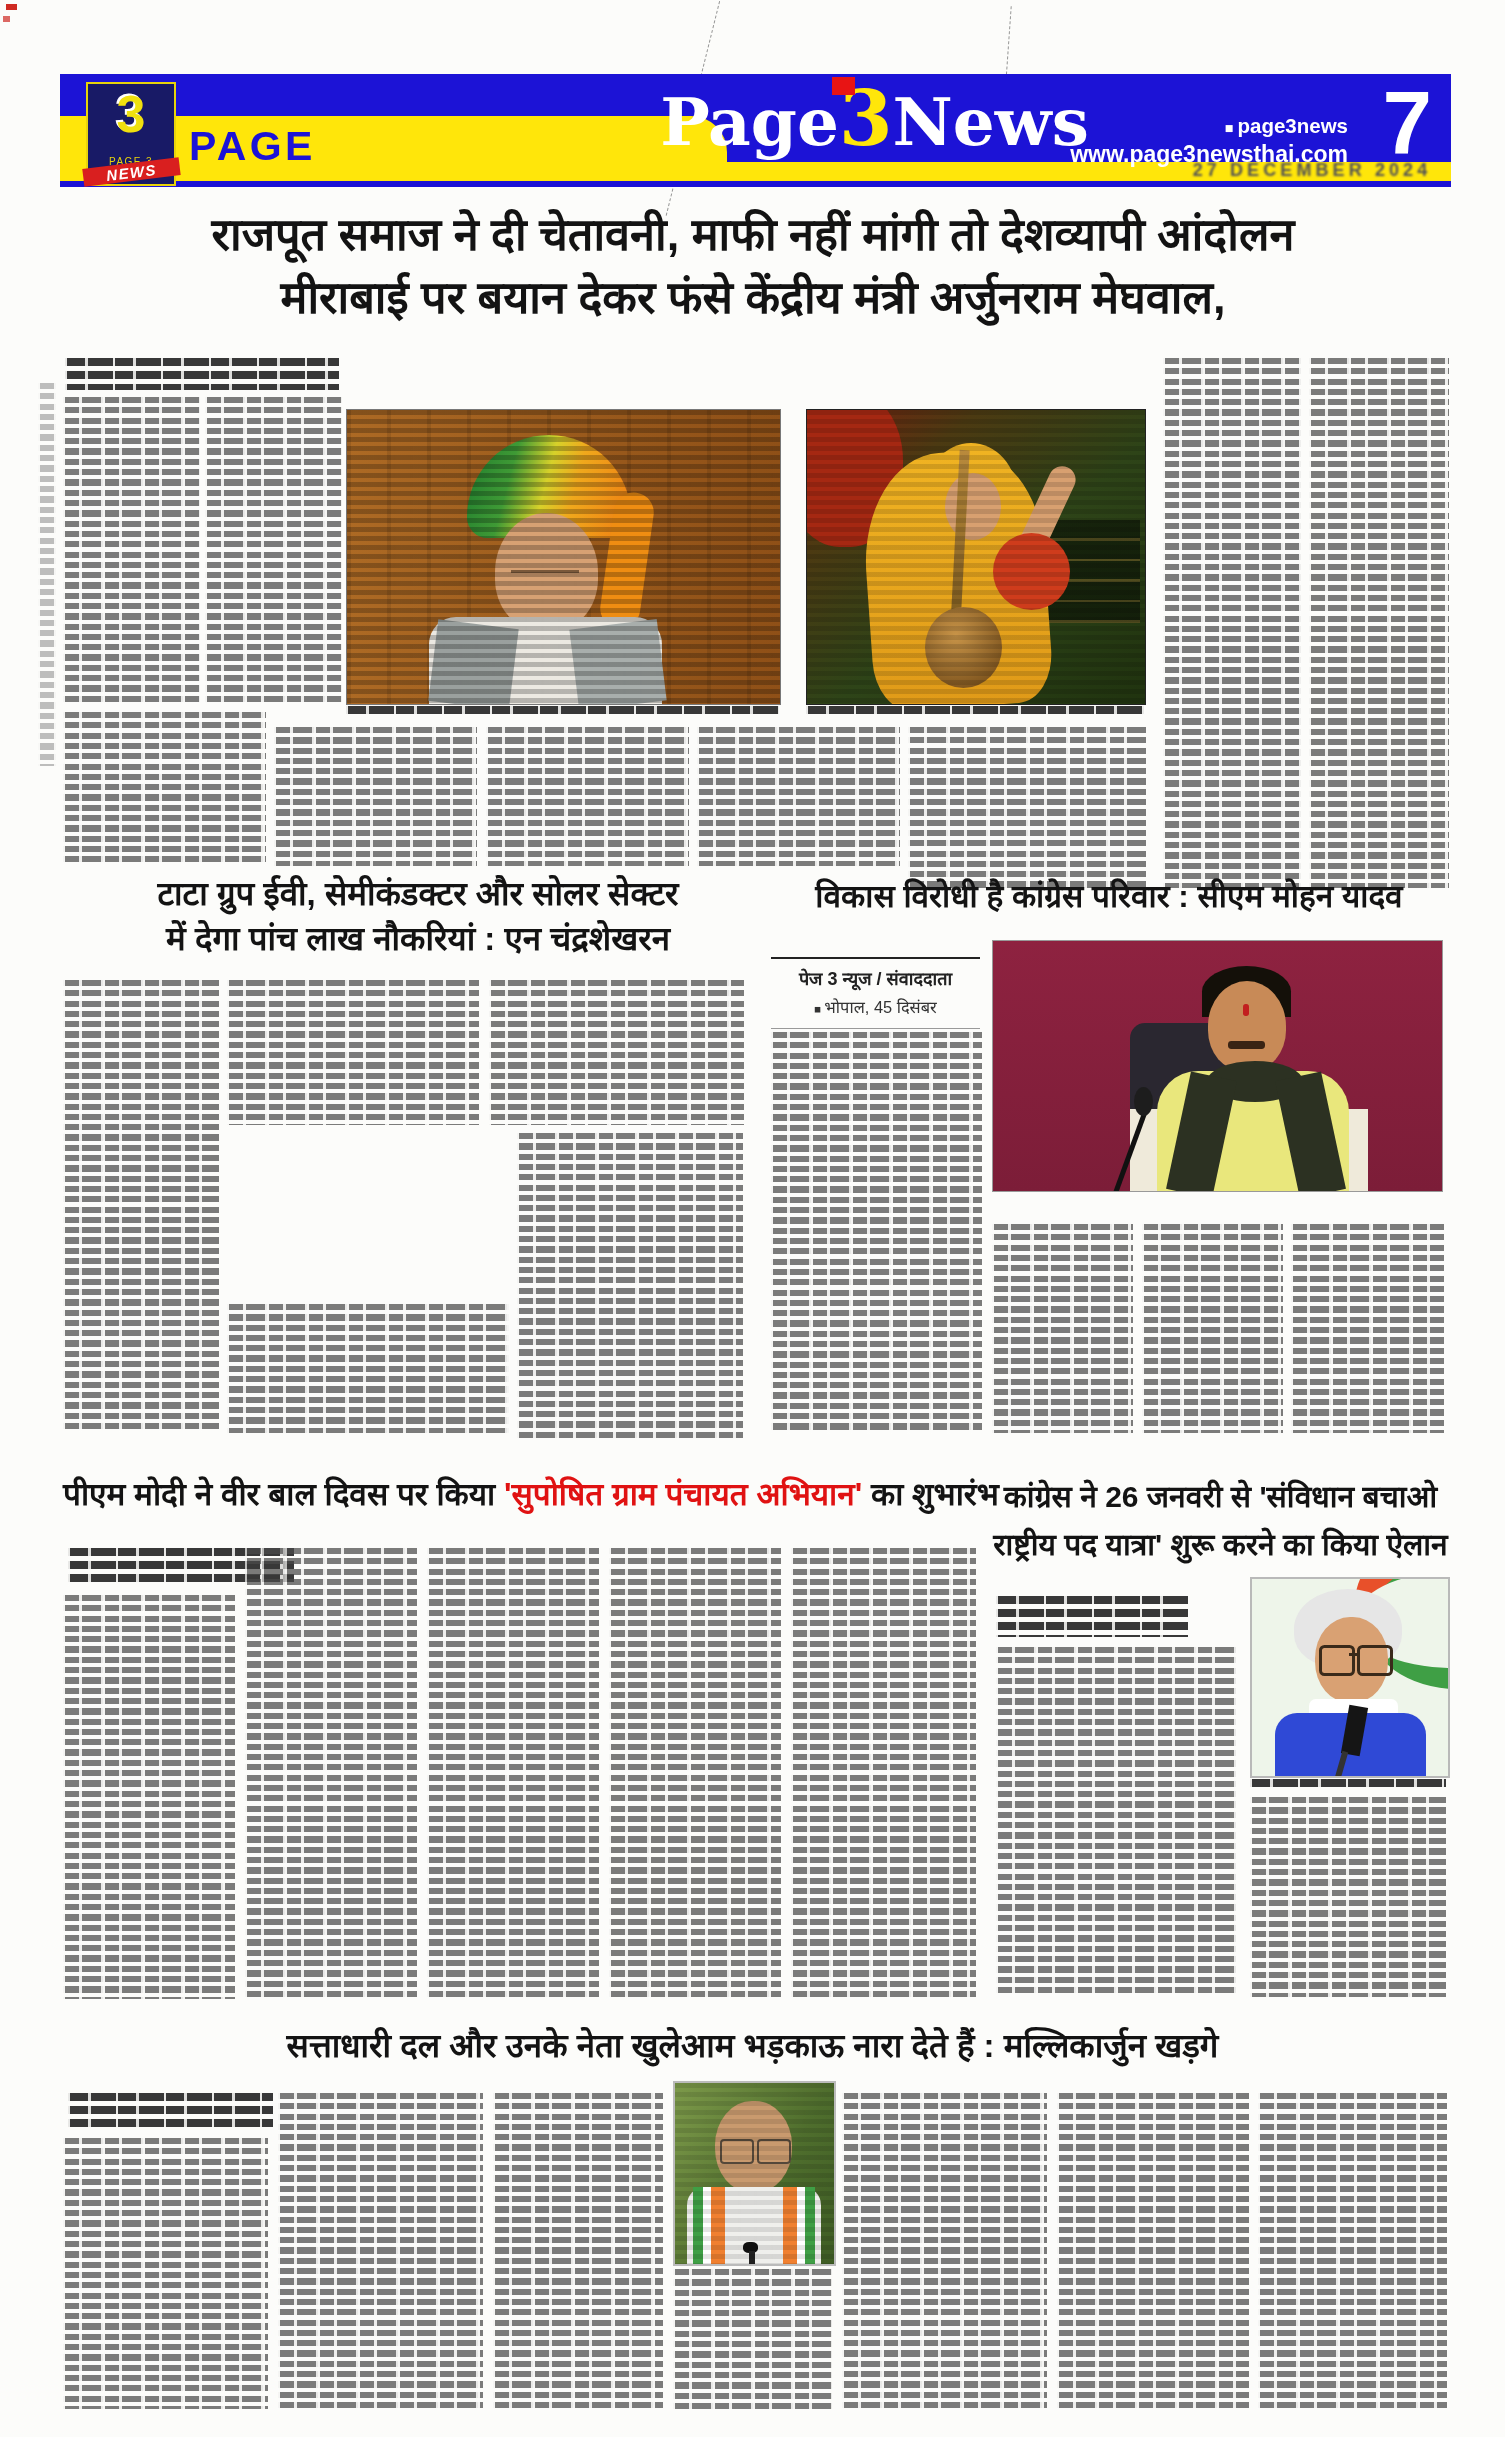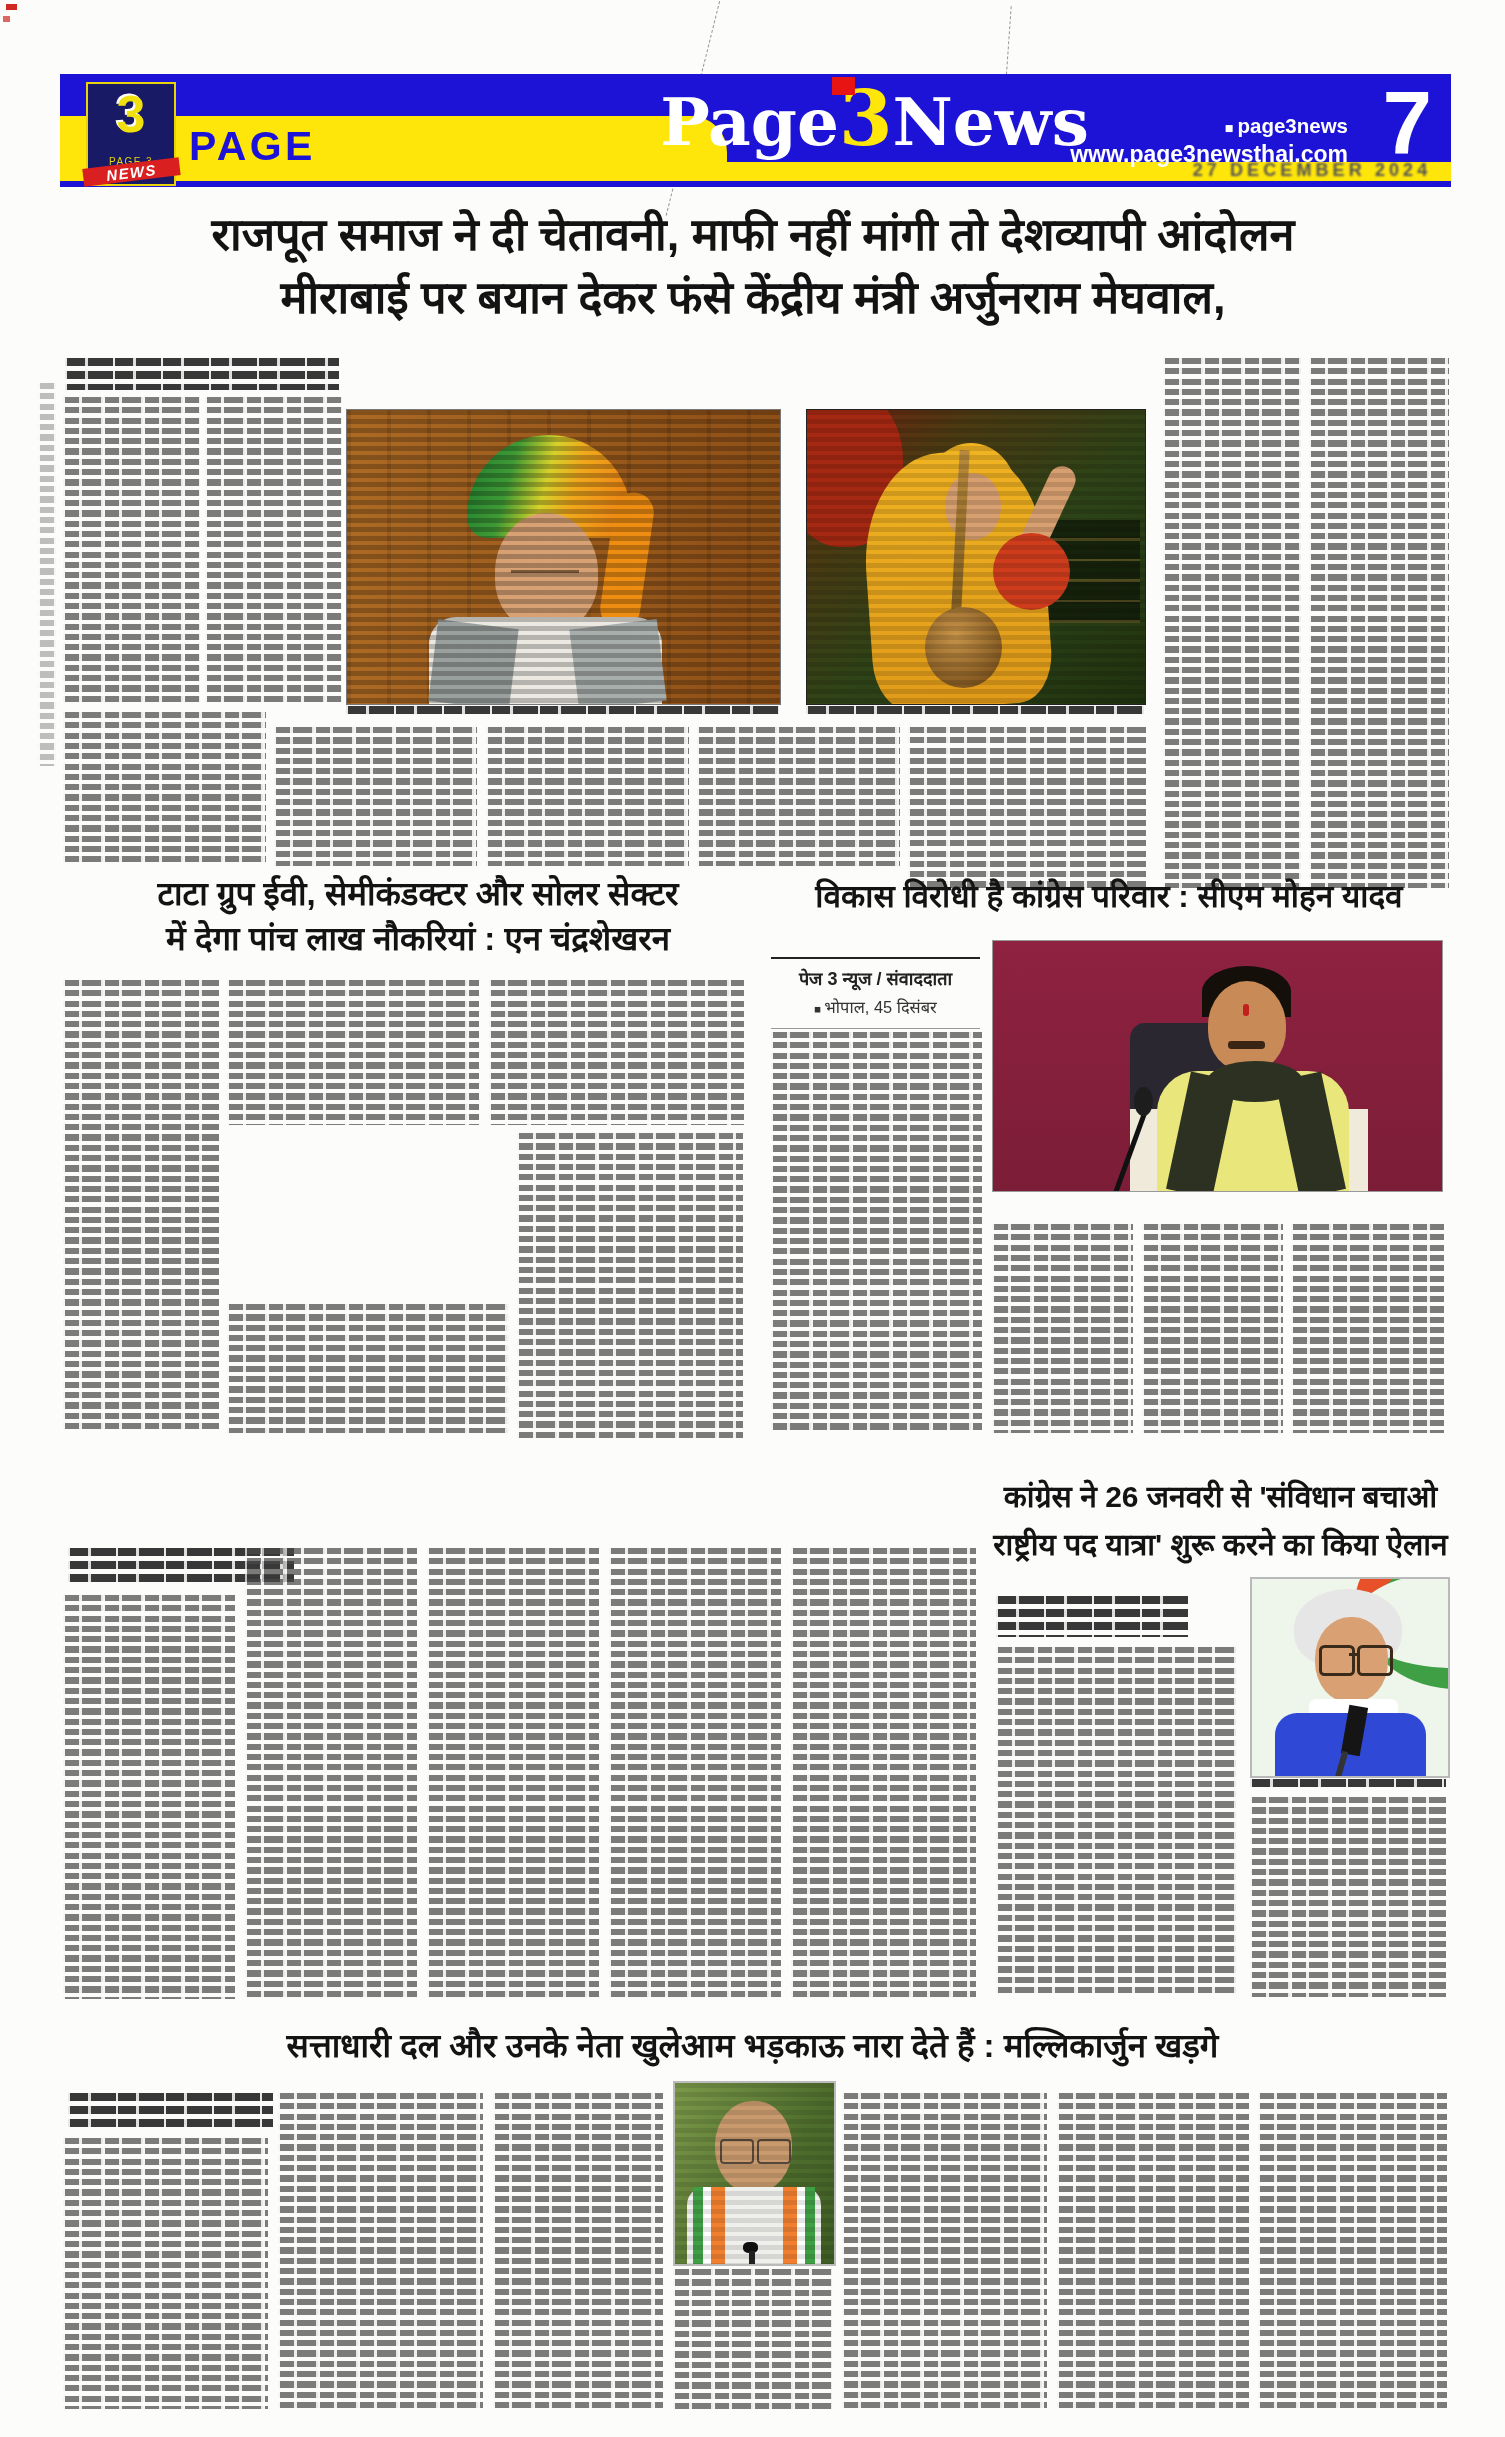--- a/index.html
+++ b/index.html
@@ -158,20 +158,23 @@
     <div class="abs" style="left:185px;top:134px;width:47px;height:120px;background:#2c3122;transform:rotate(12deg);"></div>
     <div class="abs" style="left:294px;top:134px;width:47px;height:120px;background:#2c3122;transform:rotate(-12deg);"></div>
     <div class="abs" style="left:134px;top:162px;width:4.8px;height:103px;background:#111;transform:rotate(20deg);"></div>
     <div class="abs" style="left:141px;top:146px;width:19px;height:29px;border-radius:50%;background:#1d1d1d;"></div>
   </div>
 
   <div class="abs sim" style="left:992px;top:1224px;width:141px;height:209px;"></div>
   <div class="abs sim" style="left:1142px;top:1224px;width:141px;height:209px;"></div>
   <div class="abs sim" style="left:1291px;top:1224px;width:153px;height:209px;"></div>
 
+  <div class="abs head nowrap" style="left:63px;top:1473px;width:917px;font-size:31.5px;line-height:42px;">
+    <span>पीएम मोदी ने वीर बाल दिवस पर किया </span><span style="color:#e01212;">'सुपोषित ग्राम पंचायत अभियान'</span><span> का शुभारंभ</span>
+  </div>
 
   <div class="abs head" style="left:990px;top:1473px;width:461px;">
     <div class="nowrap" style="font-size:30px;line-height:48px;">कांग्रेस ने 26 जनवरी से 'संविधान बचाओ</div>
     <div class="nowrap" style="font-size:30px;line-height:48px;">राष्ट्रीय पद यात्रा' शुरू करने का किया ऐलान</div>
   </div>
 
   <div class="abs sim-dark" style="left:68px;top:1548px;width:226px;height:38px;"></div>
   <div class="abs sim" style="left:63px;top:1595px;width:172px;height:404px;"></div>
   <div class="abs sim" style="left:245px;top:1548px;width:172px;height:450px;"></div>
   <div class="abs sim" style="left:427px;top:1548px;width:172px;height:450px;"></div>

